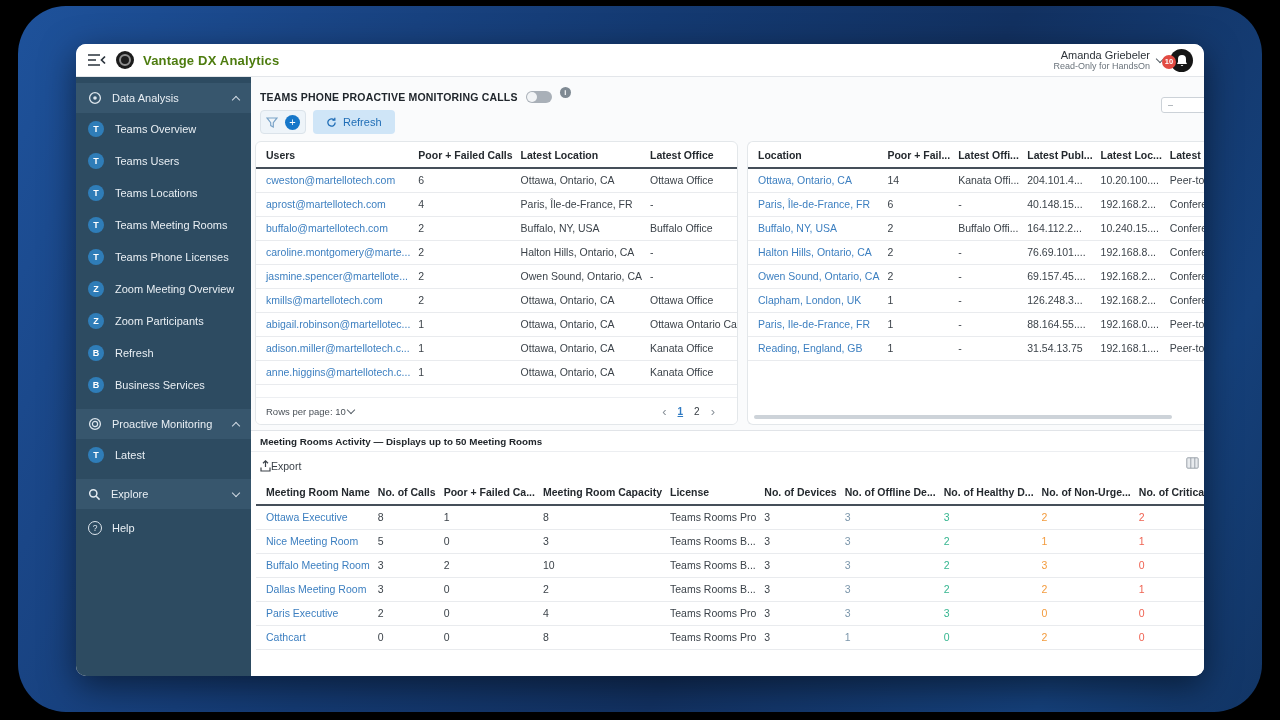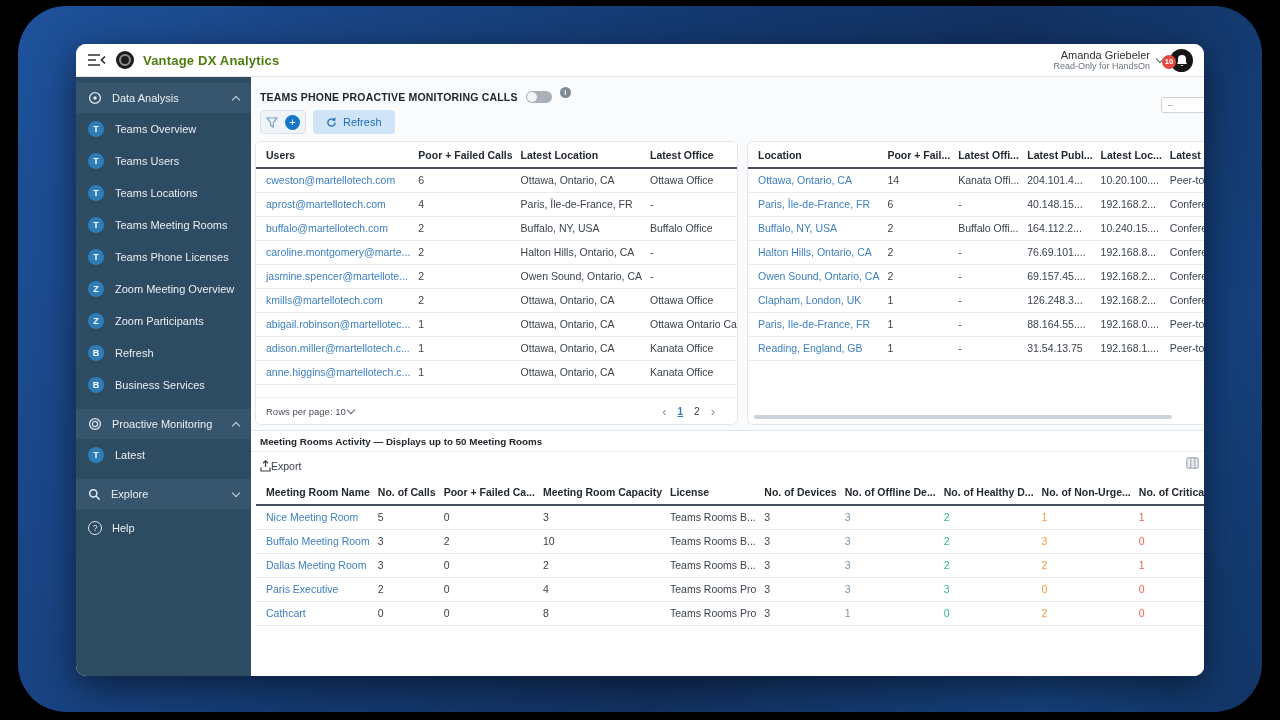--- a/index.html
+++ b/index.html
@@ -462,20 +462,32 @@
                     <th>License</th>
                     <th>No. of Devices</th>
                     <th>No. of Offline De...</th>
                     <th>No. of Healthy D...</th>
                     <th>No. of Non-Urge...</th>
                     <th>No. of Critical D...</th>
                   </tr>
                 </thead>
                 <tbody>
                   <tr>
+                    <td class="link-cell">Ottawa Executive</td>
+                    <td>8</td>
+                    <td>1</td>
+                    <td>8</td>
+                    <td>Teams Rooms Pro</td>
+                    <td>3</td>
+                    <td class="c-offline">3</td>
+                    <td class="c-healthy">3</td>
+                    <td class="c-nonurgent">2</td>
+                    <td class="c-critical">2</td>
+                  </tr>
+                  <tr>
                     <td class="link-cell">Nice Meeting Room</td>
                     <td>5</td>
                     <td>0</td>
                     <td>3</td>
                     <td>Teams Rooms B...</td>
                     <td>3</td>
                     <td class="c-offline">3</td>
                     <td class="c-healthy">2</td>
                     <td class="c-nonurgent">1</td>
                     <td class="c-critical">1</td>

